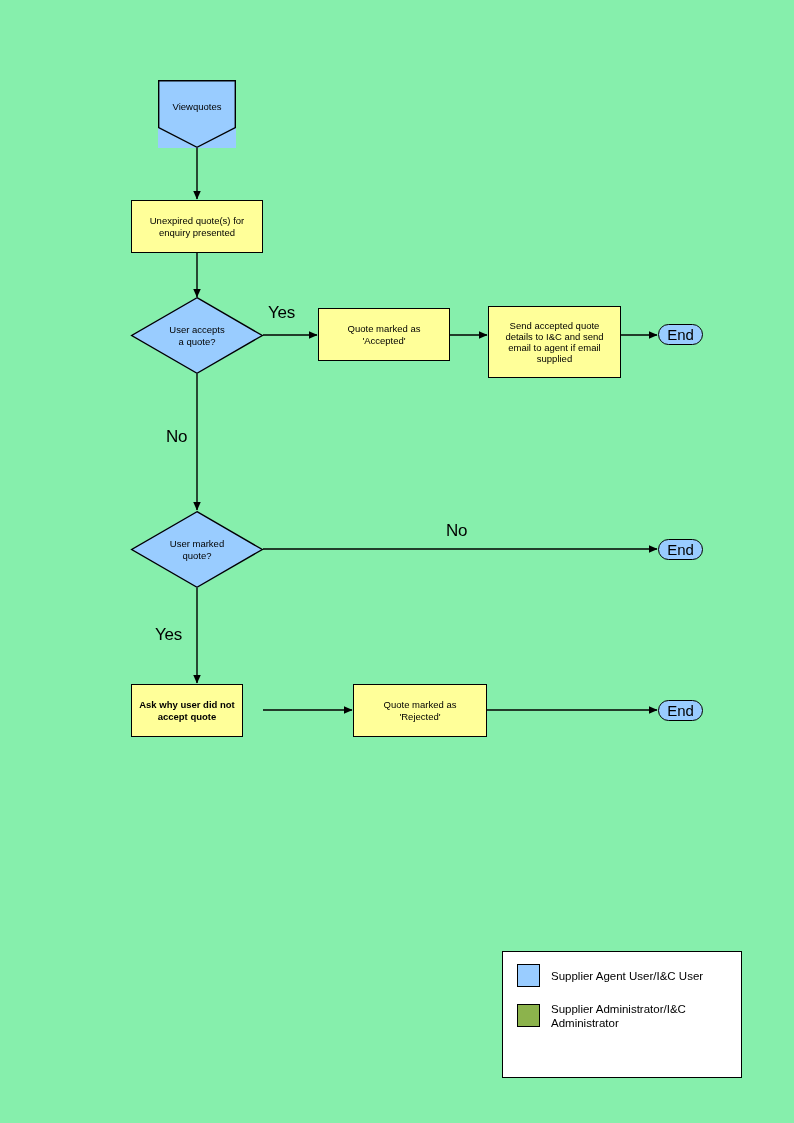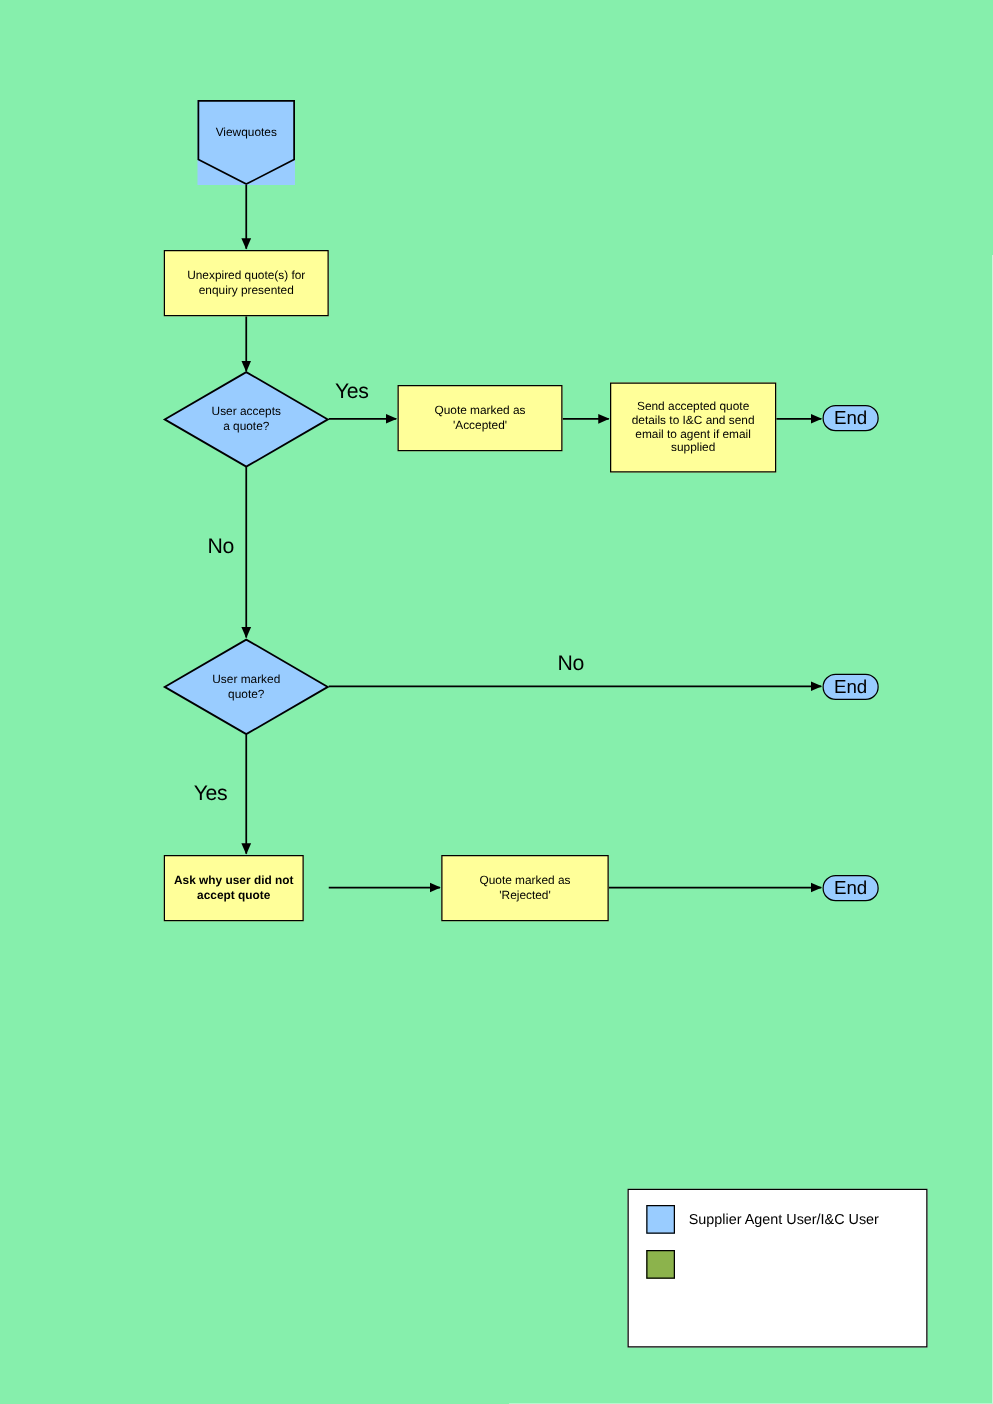--- a/index.html
+++ b/index.html
@@ -265,16 +265,18 @@
 
   <span class="edge-label" style="left:155px; top:625px;">Yes</span>
 
   <div id="legend">
     <div class="legend-row">
       <span class="legend-swatch" style="background:#99CCFF;"></span>
       <span class="legend-text">Supplier Agent User/I&amp;C User</span>
     </div>
     <div class="legend-row">
       <span class="legend-swatch" style="background:#8CB34C;"></span>
+      <span class="legend-text">Supplier Administrator/I&amp;C
+Administrator</span>
     </div>
   </div>
 
 </div>
 
 </body></html>

